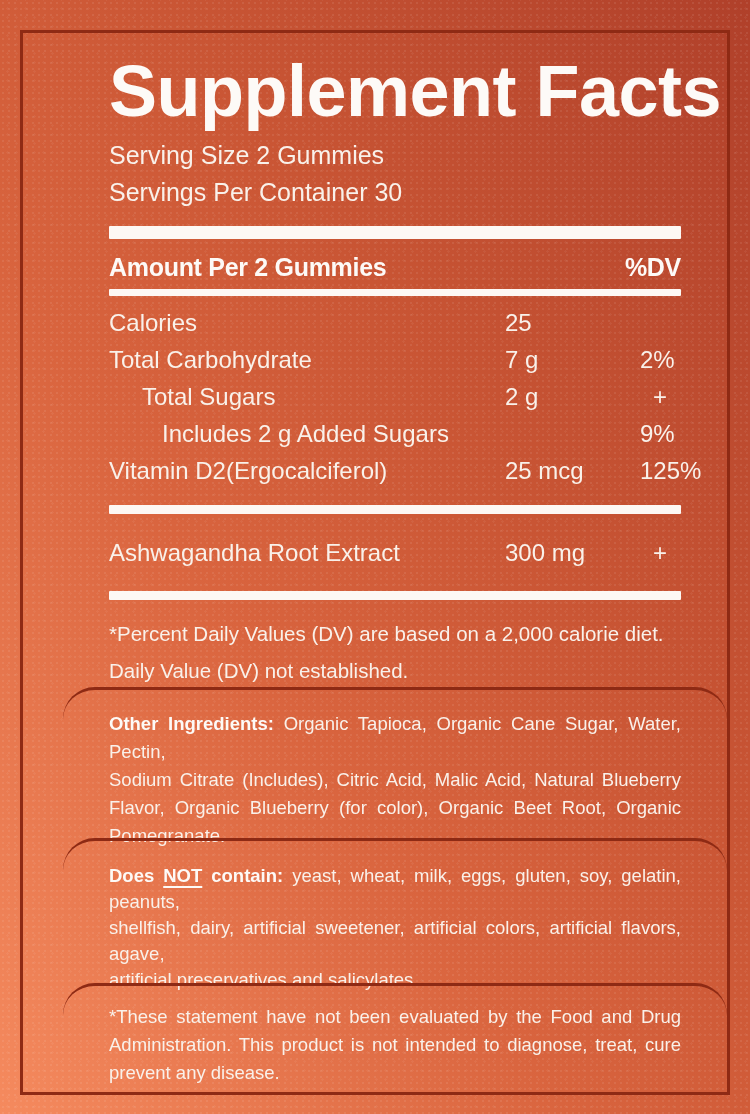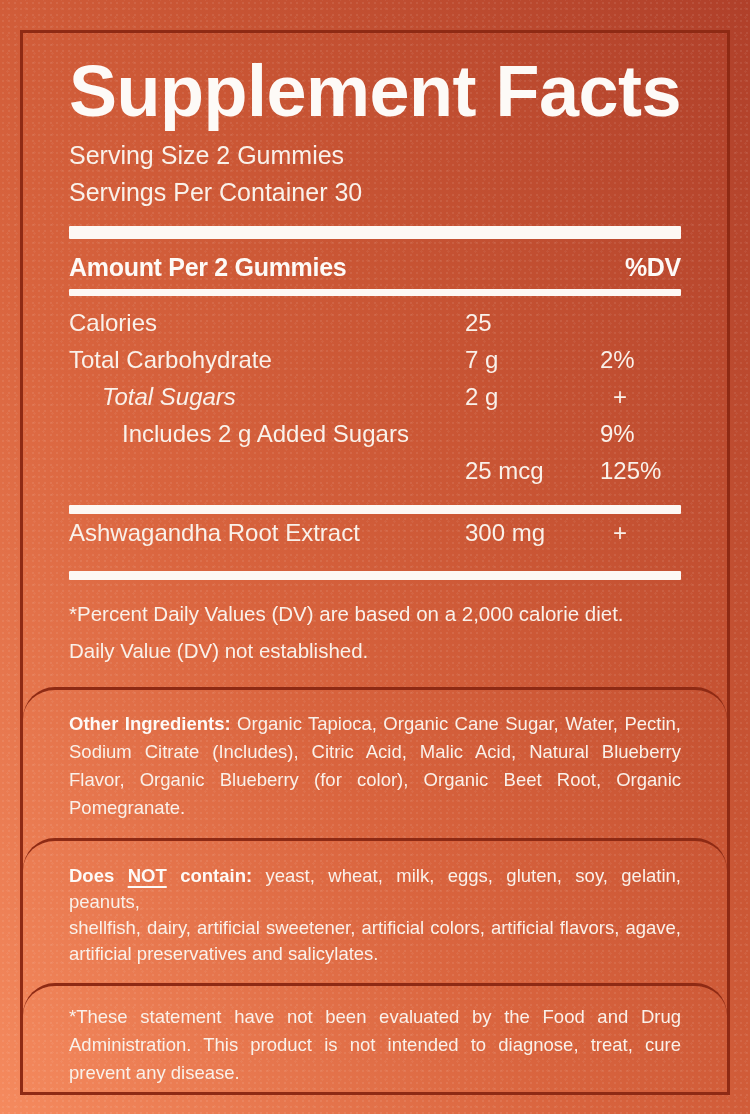--- a/index.html
+++ b/index.html
@@ -25,20 +25,21 @@
       radial-gradient(rgba(255,255,255,0.05) 1px,transparent 1.3px);
     background-size:6px 6px,9px 9px;
     background-position:0 0,3px 4px;
     pointer-events:none;
   }
   #box{
     position:absolute;left:20px;top:30px;width:710px;height:1065px;
     border:3px solid var(--line);
     display:flex;flex-direction:column;
     z-index:2;
+    padding-left:40px;
   }
   .sec{padding:0 46px;}
   .s1{height:654px;}
   .s2{height:151px;border-top:3px solid var(--line);padding-top:20px;}
   .s3{height:145px;border-top:3px solid var(--line);padding-top:22px;}
   .s4{flex:1;border-top:3px solid var(--line);padding-top:17px;}
 
   .title{
     margin-top:22px;
     font-size:72px;font-weight:bold;line-height:72px;
@@ -57,23 +58,23 @@
     margin-top:8px;height:40px;
     display:flex;justify-content:space-between;align-items:baseline;
     font-size:25px;font-weight:bold;line-height:40px;
     letter-spacing:-0.3px;color:var(--bright);
   }
   .rows{margin-top:8px;}
   .frow{position:relative;height:37px;display:flex;align-items:center;font-size:24px;}
   .frow .val{position:absolute;left:396px;}
   .frow .dv{position:absolute;left:531px;}
   .frow .dv.plus{left:544px;}
-  .ind1{padding-left:33px;font-style:italic;}
+  .ind1{padding-left:33px;}
   .ind2{padding-left:53px;}
-  .xrow{margin-top:0;text-align:center;}
+  .xrow{margin-top:20px;text-align:center;}
 
   .footnote{margin-top:16px;font-size:20.5px;line-height:36.5px;}
 
   .para{font-size:18.5px;border-radius:32px;}
   .jline{text-align:justify;text-align-last:justify;}
   .jline.last{text-align-last:left;}
   .s2 .jline{line-height:28px;}
   .s3 .jline{line-height:26px;}
   .s4 .jline{line-height:28px;}
   .b{font-weight:bold;color:var(--bright);}
@@ -116,20 +117,21 @@
         <span class="nm ind1">Total Sugars</span>
         <span class="val">2 g</span>
         <span class="dv plus">+</span>
       </div>
       <div class="frow">
         <span class="nm ind2">Includes 2 g Added Sugars</span>
         <span class="val"></span>
         <span class="dv">9%</span>
       </div>
       <div class="frow">
+        <span class="nm">Vitamin D2(Ergocalciferol)</span>
         <span class="val">25 mcg</span>
         <span class="dv">125%</span>
       </div>
     </div>
 
     <div class="bar bar3"></div>
 
     <div class="frow xrow">
       <span class="nm">Ashwagandha Root Extract</span>
       <span class="val">300 mg</span>

